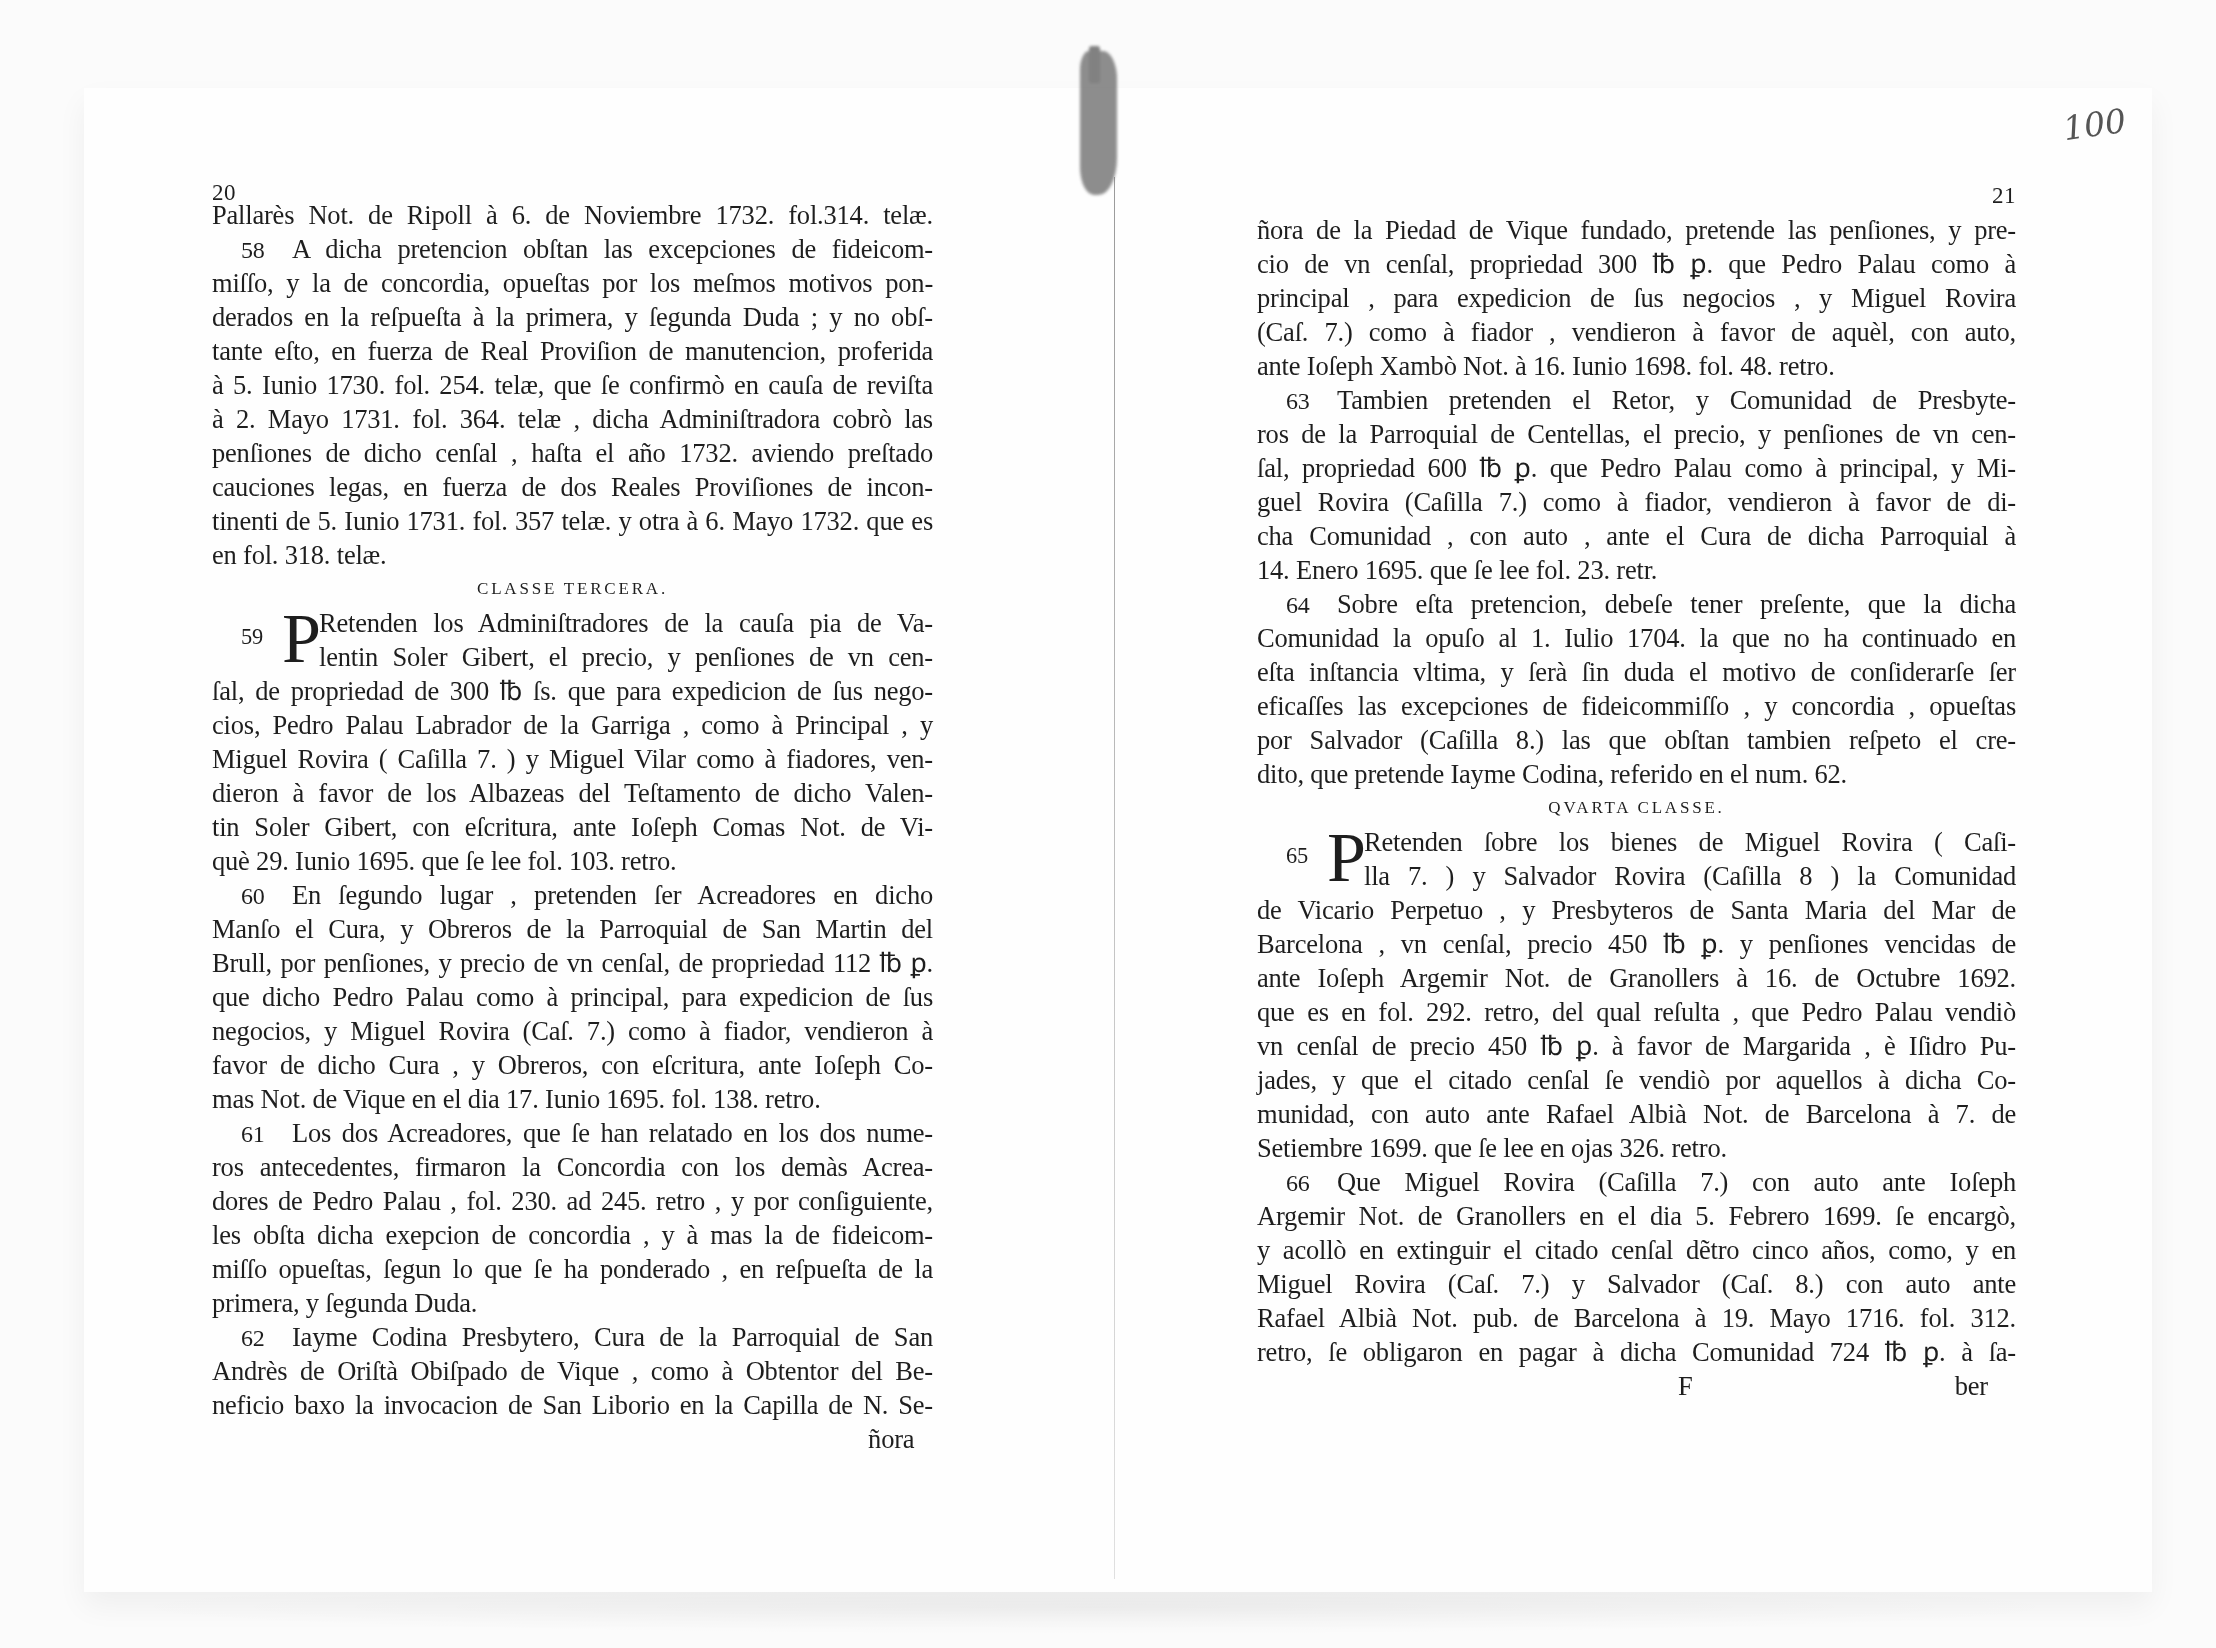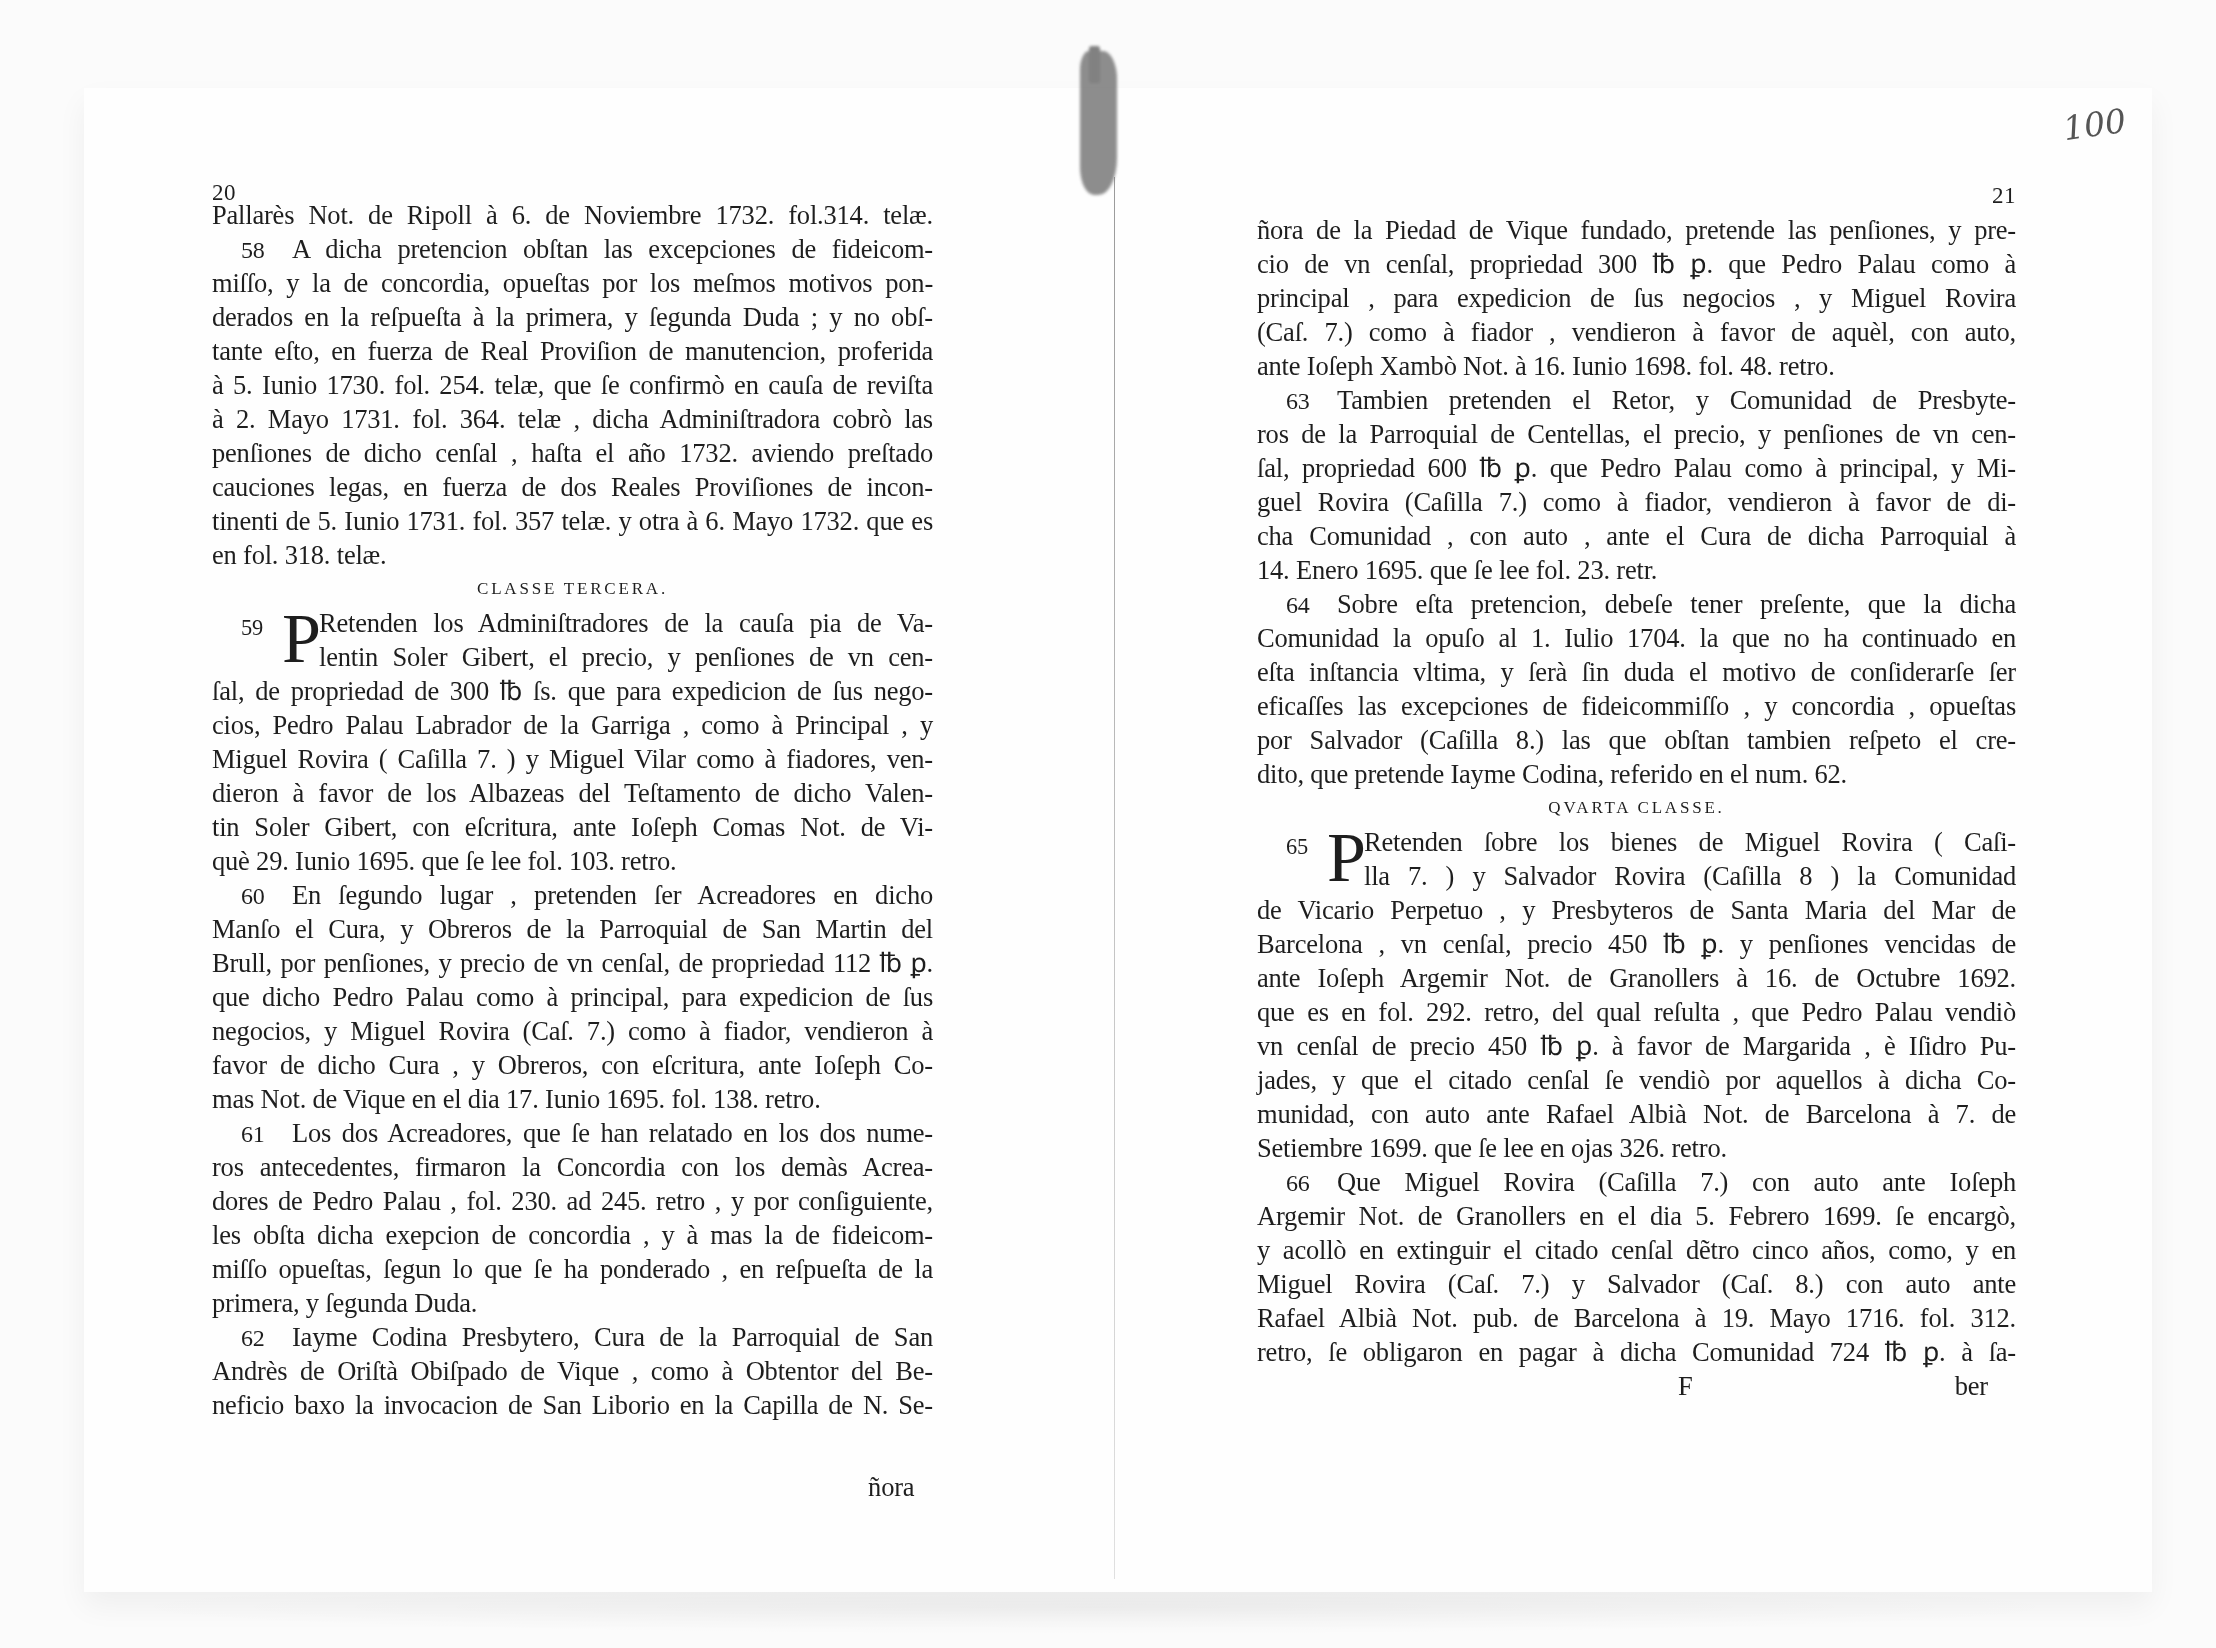--- a/index.html
+++ b/index.html
@@ -56,25 +56,25 @@
     letter-spacing: -0.2px;
   }
   .text-left { top: 198px; }
   .text-right { top: 213px; }
   .line {
     display: block; height: 34px; white-space: nowrap; overflow: visible;
     text-align: justify; text-align-last: justify;
   }
   .line.last { text-align-last: left; }
   .line.center { text-align-last: center; letter-spacing: 2.8px; font-size: 17px; }
-  .line.right { text-align-last: right; margin-top: 48px; }
+  .line.right { text-align-last: right; }
   .indent { padding-left: 29px; }
   .num { display: inline-block; width: 51px; font-size: 24px; }
   .dropcap-line { position: relative; padding-left: 107px; }
-  .dropcap-num { position: absolute; left: 29px; top: 5px; font-size: 22.4px; }
+  .dropcap-num { position: absolute; left: 29px; top: 14px; font-size: 22.4px; }
   .dropcap {
     position: absolute; left: 70px; top: 1.9px; font-size: 70px; line-height: 61px;
     font-family: "Liberation Serif", serif;
   }
   .catch-row { position: relative; height: 34px; }
   .catch-sig { position: absolute; left: 421px; }
   .catch-word { position: absolute; right: 28px; }
 </style>
 </head>
 <body>

